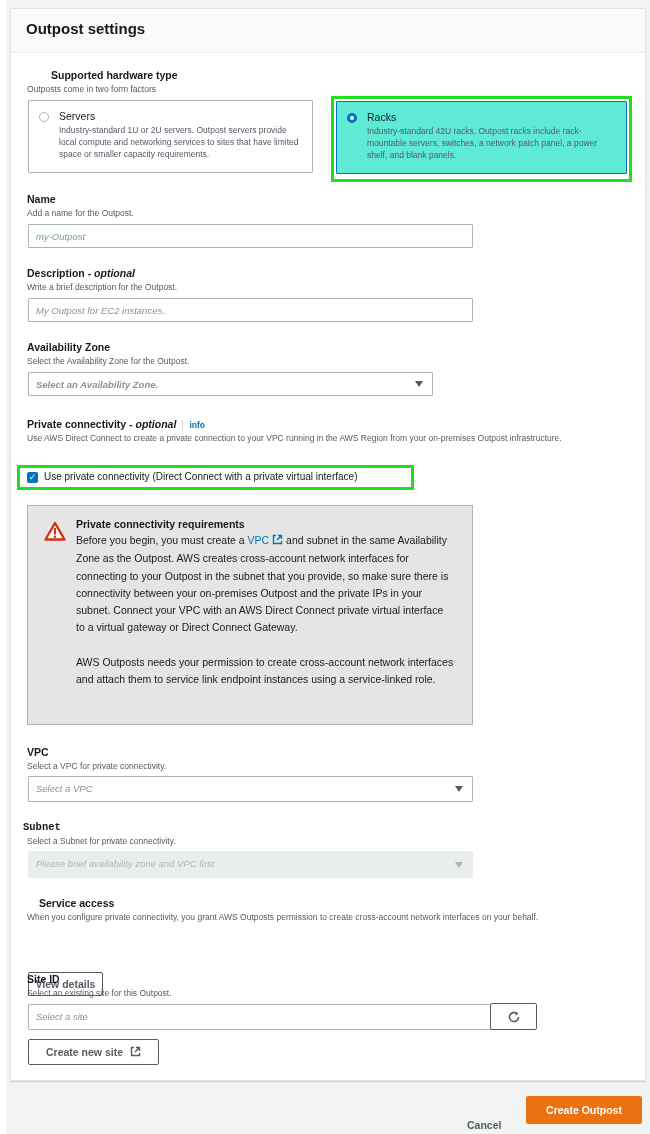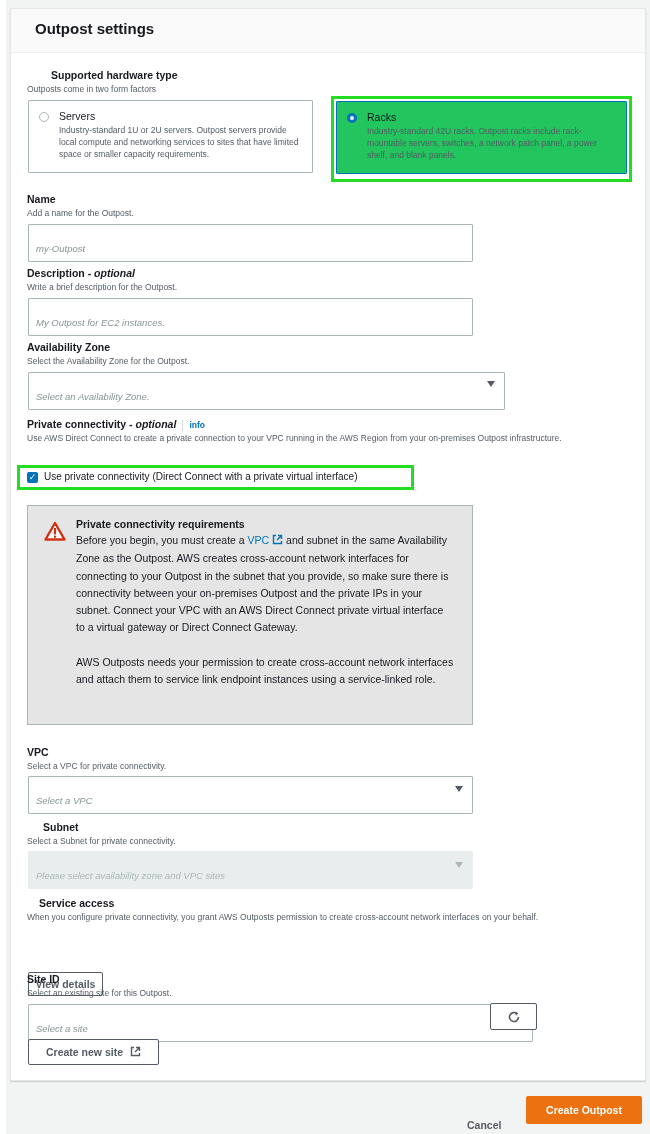--- a/index.html
+++ b/index.html
@@ -8,47 +8,47 @@
 
     .page-bg { position: absolute; left: 6px; top: 0; width: 644px; height: 1134px; background: #f2f3f3; }
     .panel {
       position: absolute; left: 10px; top: 8px; width: 636px; height: 1073px;
       background: #ffffff; border: 1px solid #e4e6e6; box-shadow: 0 1px 1px rgba(0,28,36,0.15);
     }
     .panel-header {
       height: 44px; background: #fafafa; border-bottom: 1px solid #eaeded;
       padding: 11px 15px;
     }
-    .panel-title { font-size: 15px; font-weight: bold; color: #16191f; margin-left: 9px; }
+    .panel-title { font-size: 15px; font-weight: bold; color: #16191f; }
 
     .abs { position: absolute; }
     .label { font-size: 10.5px; font-weight: bold; color: #16191f; }
     .label .opt { font-style: italic; font-weight: bold; }
     .desc { font-size: 8.5px; color: #545b64; line-height: 11px; }
 
     .tile {
       position: absolute; border: 1px solid #aab7b8; background: #fff; padding: 9px 10px 6px 30px;
       border-radius: 1px;
     }
-    .tile.selected { background: #22c55e; border: 1px solid #0073bb; }
+    .tile.selected { background: #5eead4; border: 1px solid #0073bb; }
     .tile-title { font-size: 10.5px; color: #16191f; margin-bottom: 2px; }
     .tile-desc { font-size: 8.5px; color: #545b64; line-height: 12px; }
     .radio {
       position: absolute; left: 10px; top: 11px; width: 10px; height: 10px;
       border-radius: 50%; border: 1px solid #aab7b8; background: #fff;
     }
     .radio.checked { border: 3px solid #0073bb; background: #fff; }
 
     .highlight {
       position: absolute; border: 3px solid #22dd22; pointer-events: none;
     }
 
     .input {
       position: absolute; height: 24px; border: 1px solid #aab7b8; background: #fff;
-      font-size: 9.5px; color: #879596; font-style: italic; padding: 18px 7px;
+      font-size: 9.5px; color: #879596; font-style: italic; padding: 6px 7px;
       border-radius: 1px;
     }
     .input.disabled { background: #eaeded; border-color: #eaeded; color: #aab7b8; }
     .caret {
       position: absolute; right: 9px; top: 8px; width: 0; height: 0;
       border-left: 4px solid transparent; border-right: 4px solid transparent;
       border-top: 6px solid #545b64;
     }
     .input.disabled .caret { border-top-color: #aab7b8; }
 
@@ -117,21 +117,21 @@
 <div class="abs label" style="left:27px; top:267px;">
   <span>Description - </span><span class="opt">optional</span>
 </div>
 <div class="abs desc" style="left:27px; top:282px;">Write a brief description for the Outpost.</div>
 <div class="input" style="left:28px; top:298px; width:445px;">
   <span>My Outpost for EC2 instances.</span>
 </div>
 
 <div class="abs label" style="left:27px; top:341px;">Availability Zone</div>
 <div class="abs desc" style="left:27px; top:356px;">Select the Availability Zone for the Outpost.</div>
-<div class="input" style="left:28px; top:372px; width:477px;">
+<div class="input" style="left:28px; top:372px; width:405px;font-weight:bold;">
   <span>Select an Availability Zone.</span>
   <span class="caret"></span>
 </div>
 
 <div class="abs label" style="left:27px; top:418px;">
   <span>Private connectivity - </span><span class="opt">optional</span><span class="info-sep"></span><span class="info-link">info</span>
 </div>
 <div class="abs desc" style="left:27px; top:433px; width:590px;">Use AWS Direct Connect to create a private connection to your VPC running in the AWS Region from your on-premises Outpost infrastructure.</div>
 
 <div class="checkbox" style="left:27px; top:472px;"><span>✓</span></div>
@@ -159,24 +159,24 @@
   <div class="alert-text" style="margin-top:17px;">AWS Outposts needs your permission to create cross-account network interfaces and attach them to service link endpoint instances using a service-linked role.</div>
 </div>
 
 <div class="abs label" style="left:27px; top:746px;">VPC</div>
 <div class="abs desc" style="left:27px; top:761px;">Select a VPC for private connectivity.</div>
 <div class="input" style="left:28px; top:776px; width:445px; height:26px;">
   <span>Select a VPC</span>
   <span class="caret" style="top:9px;"></span>
 </div>
 
-<div class="abs label" style="left:43px; top:821px;">Subnet</div>
+<div class="abs label" style="left:23px; top:821px;font-family:Liberation Mono, monospace;">Subnet</div>
 <div class="abs desc" style="left:27px; top:836px;">Select a Subnet for private connectivity.</div>
 <div class="input disabled" style="left:28px; top:851px; width:445px; height:27px;">
-  <span>Please select availability zone and VPC sites</span>
+  <span>Please brief availability zone and VPC first</span>
   <span class="caret" style="top:10px;"></span>
 </div>
 
 <div class="abs label" style="left:39px; top:897px;">Service access</div>
 <div class="abs desc" style="left:27px; top:912px;">When you configure private connectivity, you grant AWS Outposts permission to create cross-account network interfaces on your behalf.</div>
 <div class="btn" style="left:28px; top:972px; width:75px; height:24px; line-height:22px;">View details</div>
 
 <div class="abs label" style="left:27px; top:973px;">Site ID</div>
 <div class="abs desc" style="left:27px; top:988px;">Select an existing site for this Outpost.</div>
 <div class="input" style="left:28px; top:1004px; width:505px; height:26px;">

